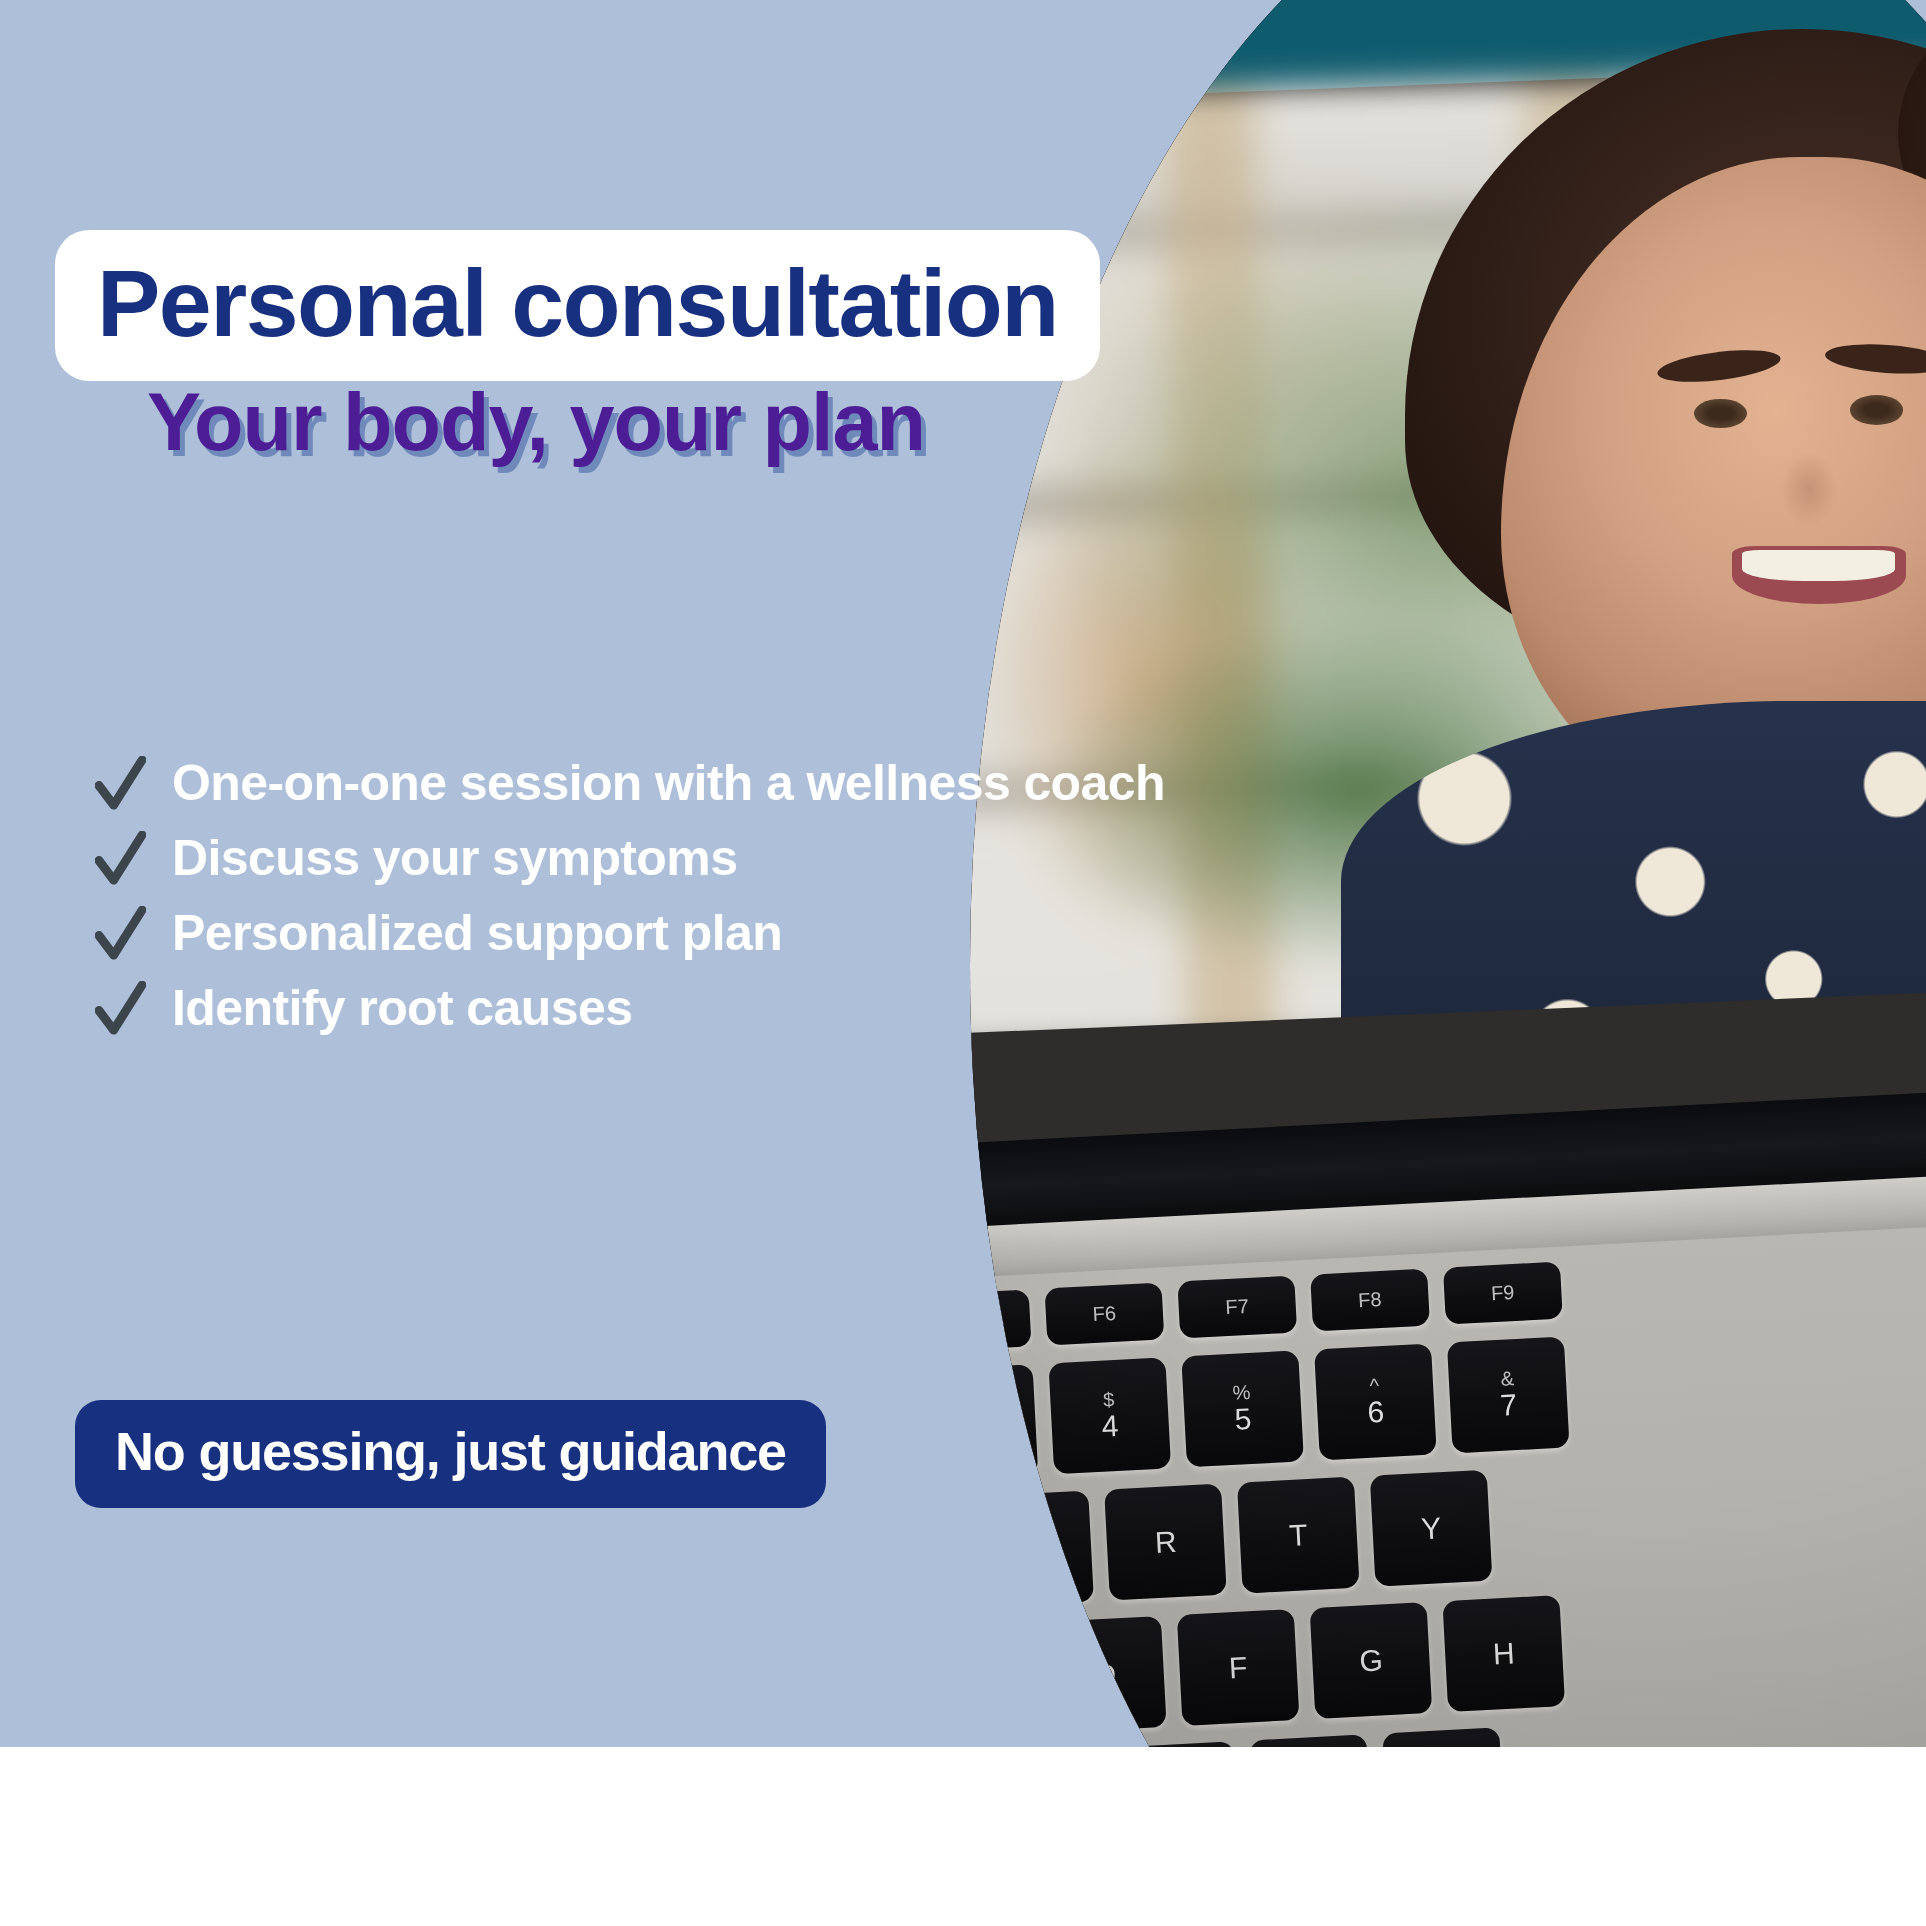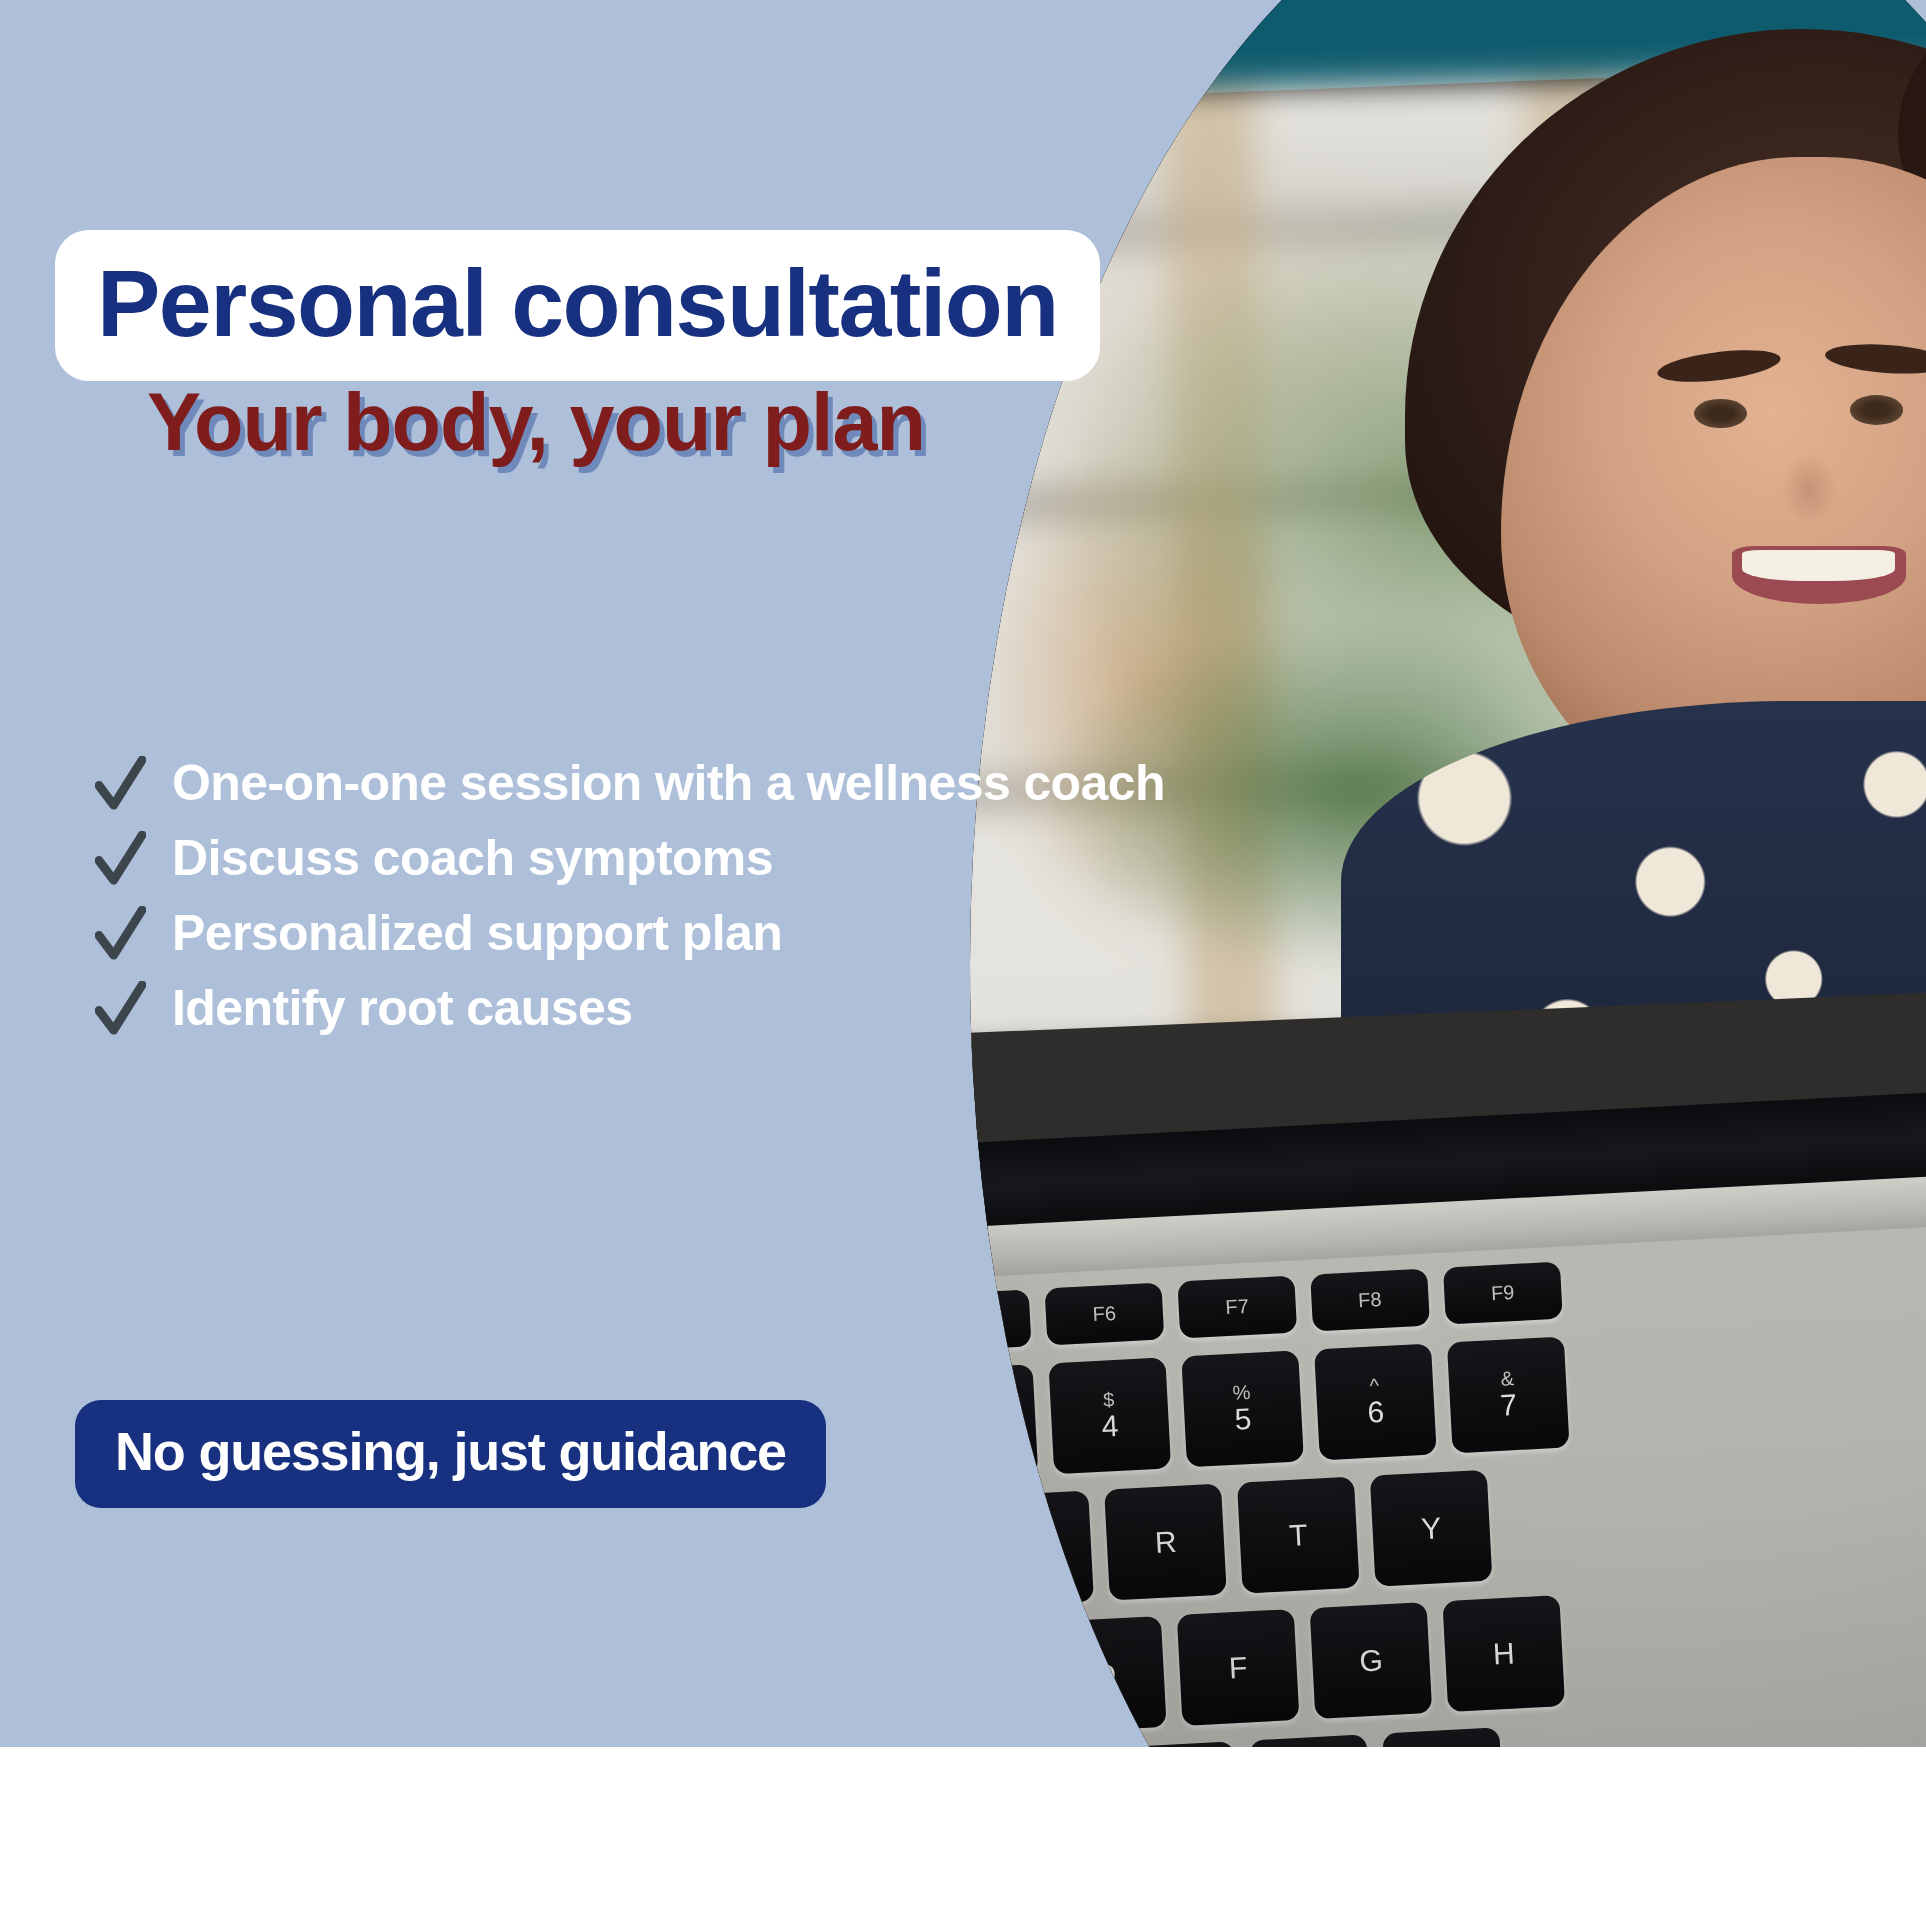--- a/index.html
+++ b/index.html
@@ -247,21 +247,21 @@
     letter-spacing: -1.5px;
     line-height: 1;
     white-space: nowrap;
     font-family: "Liberation Sans", sans-serif;
   }
   .subtitle {
     position: absolute;
     left: 147px; top: 382px;
     font-size: 81px;
     font-weight: bold;
-    color: #7f1d1d;
+    color: #4c1d95;
     letter-spacing: -1px;
     line-height: 1;
     white-space: nowrap;
     text-shadow: 5px 6px 0 rgba(60,95,160,.55);
     font-family: "Liberation Sans", sans-serif;
   }
 
   .bullets {
     position: absolute;
     left: 95px; top: 752px;
@@ -444,21 +444,21 @@
           </svg>
         </span>
         <span class="btext">One-on-one session with a wellness coach</span>
       </div>
       <div class="bullet">
         <span class="check">
           <svg width="51" height="57" viewBox="0 0 52 58">
             <path d="M4 30 L19 50 L48 4" fill="none" stroke="#3c444c" stroke-width="9" stroke-linecap="round" stroke-linejoin="round"></path>
           </svg>
         </span>
-        <span class="btext">Discuss coach symptoms</span>
+        <span class="btext">Discuss your symptoms</span>
       </div>
       <div class="bullet">
         <span class="check">
           <svg width="51" height="57" viewBox="0 0 52 58">
             <path d="M4 30 L19 50 L48 4" fill="none" stroke="#3c444c" stroke-width="9" stroke-linecap="round" stroke-linejoin="round"></path>
           </svg>
         </span>
         <span class="btext">Personalized support plan</span>
       </div>
       <div class="bullet">

